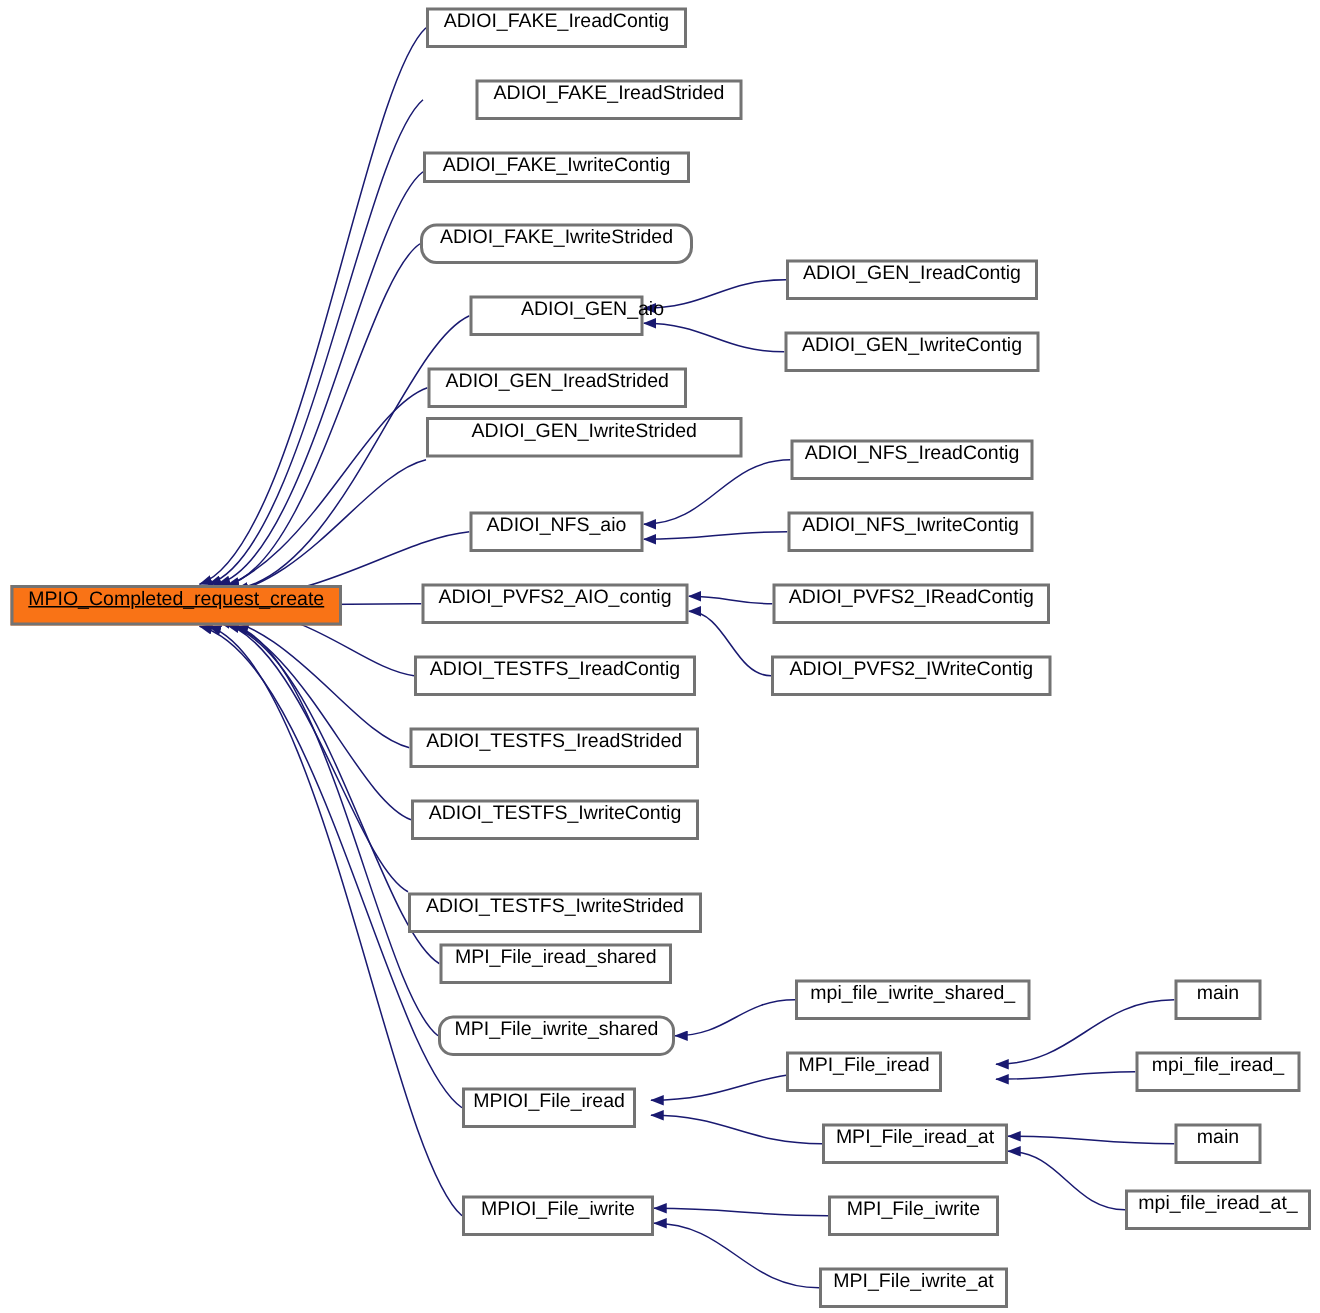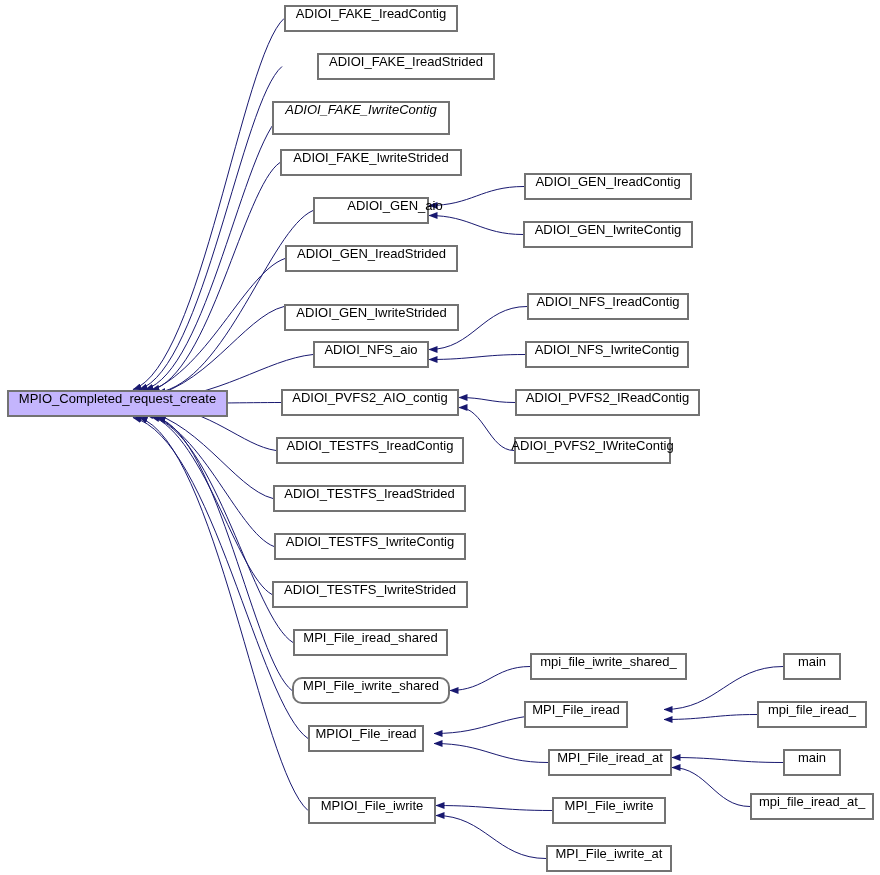--- a/index.html
+++ b/index.html
@@ -28,22 +28,23 @@
     line-height:1;
     display:flex;
     align-items:flex-start;
     justify-content:center;
     white-space:nowrap;
     letter-spacing:0px;
     z-index:2;
     cursor:pointer;
   }
   .node.root{
-    background:#c4b5fd;
+    background:#f97316;
     font-weight:normal;
+    text-decoration:underline;
   }
   .node span{pointer-events:none;}
 </style>
 </head>
 <body>
 
 <div id="graph">
   <svg id="edges" viewBox="0 0 880 875" width="880" height="875">
       <defs>
         <marker id="arrowhead" markerWidth="9" markerHeight="7" refX="8.5" refY="3.5" orient="auto" markerUnits="userSpaceOnUse">
@@ -86,51 +87,51 @@
   <div id="nodes">
       <div class="node root" style="left: 7px; top: 390px; width: 221px; height: 27px;">
         <span>MPIO_Completed_request_create</span>
       </div>
       <div class="node" style="left: 284px; top: 5px; width: 174px; height: 27px;">
         <span>ADIOI_FAKE_IreadContig</span>
       </div>
       <div class="node" style="left: 282px; top: 53px; width: 178px; height: 27px; margin-left: 35px;">
         <span>ADIOI_FAKE_IreadStrided</span>
       </div>
-      <div class="node" style="left: 272px; top: 101px; width: 178px; height: 34px; font-style: italic;">
+      <div class="node" style="left: 282px; top: 101px; width: 178px; height: 21px;">
         <span>ADIOI_FAKE_IwriteContig</span>
       </div>
-      <div class="node" style="left: 280px; top: 149px; width: 182px; height: 27px;">
+      <div class="node" style="left: 280px; top: 149px; width: 182px; height: 27px; border-radius: 11px;">
         <span>ADIOI_FAKE_IwriteStrided</span>
       </div>
       <div class="node" style="left: 313px; top: 197px; width: 116px; height: 27px; padding-left: 48px;">
         <span>ADIOI_GEN_aio</span>
       </div>
       <div class="node" style="left: 285px; top: 245px; width: 173px; height: 27px;">
         <span>ADIOI_GEN_IreadStrided</span>
       </div>
-      <div class="node" style="left: 284px; top: 304px; width: 175px; height: 27px;">
+      <div class="node" style="left: 284px; top: 278px; width: 211px; height: 27px;">
         <span>ADIOI_GEN_IwriteStrided</span>
       </div>
       <div class="node" style="left: 313px; top: 341px; width: 116px; height: 27px;">
         <span>ADIOI_NFS_aio</span>
       </div>
       <div class="node" style="left: 281px; top: 389px; width: 178px; height: 27px;">
         <span>ADIOI_PVFS2_AIO_contig</span>
       </div>
       <div class="node" style="left: 276px; top: 437px; width: 188px; height: 27px;">
         <span>ADIOI_TESTFS_IreadContig</span>
       </div>
       <div class="node" style="left: 273px; top: 485px; width: 193px; height: 27px;">
         <span>ADIOI_TESTFS_IreadStrided</span>
       </div>
       <div class="node" style="left: 274px; top: 533px; width: 192px; height: 27px;">
         <span>ADIOI_TESTFS_IwriteContig</span>
       </div>
-      <div class="node" style="left: 272px; top: 581px; width: 196px; height: 27px;">
+      <div class="node" style="left: 272px; top: 595px; width: 196px; height: 27px;">
         <span>ADIOI_TESTFS_IwriteStrided</span>
       </div>
       <div class="node" style="left: 293px; top: 629px; width: 155px; height: 27px;">
         <span>MPI_File_iread_shared</span>
       </div>
       <div class="node" style="left: 292px; top: 677px; width: 158px; height: 27px; border-radius: 10px;">
         <span>MPI_File_iwrite_shared</span>
       </div>
       <div class="node" style="left: 308px; top: 725px; width: 116px; height: 27px;">
         <span>MPIOI_File_iread</span>
@@ -146,21 +147,21 @@
       </div>
       <div class="node" style="left: 527px; top: 293px; width: 162px; height: 27px;">
         <span>ADIOI_NFS_IreadContig</span>
       </div>
       <div class="node" style="left: 525px; top: 341px; width: 164px; height: 27px;">
         <span>ADIOI_NFS_IwriteContig</span>
       </div>
       <div class="node" style="left: 515px; top: 389px; width: 185px; height: 27px;">
         <span>ADIOI_PVFS2_IReadContig</span>
       </div>
-      <div class="node" style="left: 514px; top: 437px; width: 157px; height: 27px;">
+      <div class="node" style="left: 514px; top: 437px; width: 187px; height: 27px;">
         <span>ADIOI_PVFS2_IWriteContig</span>
       </div>
       <div class="node" style="left: 530px; top: 653px; width: 157px; height: 27px;">
         <span>mpi_file_iwrite_shared_</span>
       </div>
       <div class="node" style="left: 524px; top: 701px; width: 104px; height: 27px;">
         <span>MPI_File_iread</span>
       </div>
       <div class="node" style="left: 548px; top: 749px; width: 124px; height: 27px;">
         <span>MPI_File_iread_at</span>

